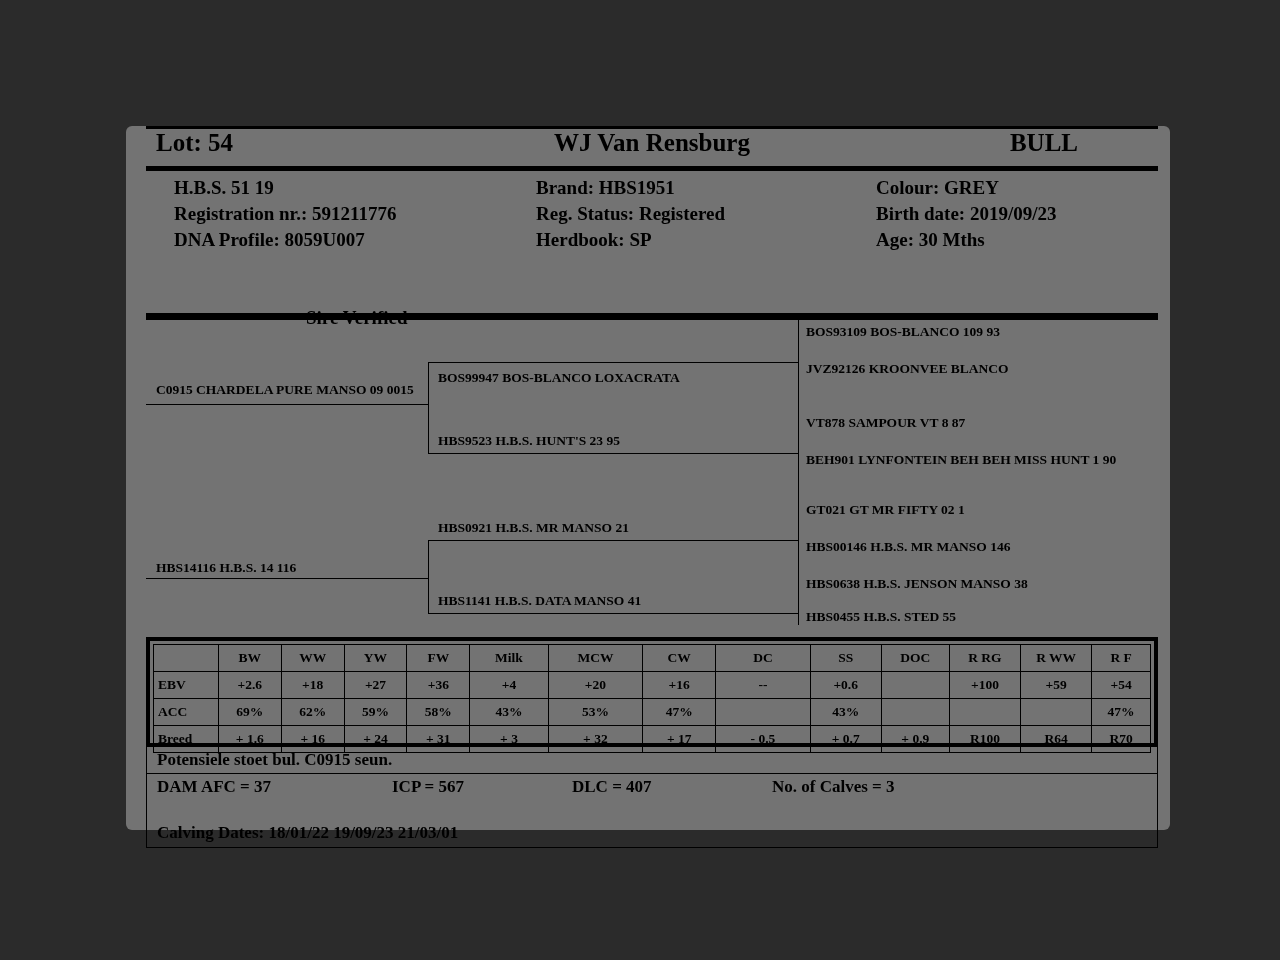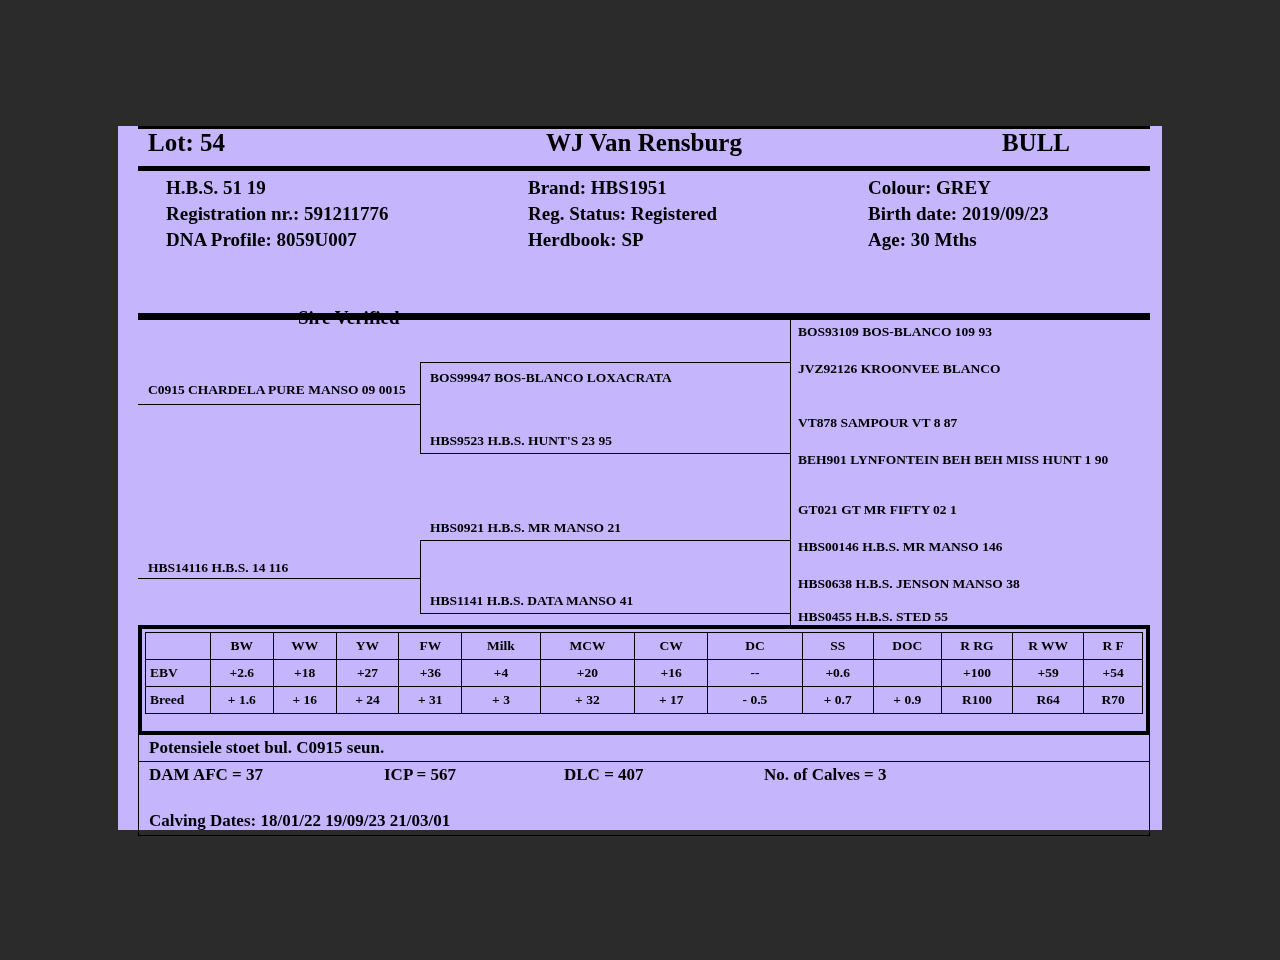--- a/index.html
+++ b/index.html
@@ -5,25 +5,26 @@
   html, body {
     margin: 0;
     padding: 0;
     background: #2b2b2b;
     width: 1280px;
     height: 960px;
     font-family: "Liberation Serif", serif;
   }
   #page {
     position: absolute;
-    left: 118px;
+    left: 126px;
     top: 126px;
     width: 1044px;
     height: 704px;
-    background: #c4b5fd;
+    background: #737373;
+    border-radius: 6px;
   }
   .sheet {
     position: absolute;
     left: 20px;
     top: 0px;
     width: 1012px;
     height: 690px;
   }
 
   
@@ -90,21 +91,21 @@
     font-size: 13.5px;
     font-weight: bold;
   }
   .ped .cell { position: absolute; white-space: normal; }
   .ped .vline { position: absolute; width: 0; border-left: 1.5px solid #000; }
   .ped .hline { position: absolute; height: 0; border-top: 1.5px solid #000; }
 
   
   .ebv-wrap {
     position: relative;
-    margin-top: 0;
+    margin-top: 12px;
     border: 4px solid #000;
     padding: 3px;
     height: 96px;
   }
   table.ebv {
     border-collapse: collapse;
     width: 100%;
     font-size: 13.5px;
     font-weight: bold;
     table-layout: fixed;
@@ -248,20 +249,36 @@
             <td>+20</td>
             <td>+16</td>
             <td>--</td>
             <td>+0.6</td>
             <td></td>
             <td>+100</td>
             <td>+59</td>
             <td>+54</td>
           </tr>
           <tr>
+            <td class="rowlab">ACC</td>
+            <td>69%</td>
+            <td>62%</td>
+            <td>59%</td>
+            <td>58%</td>
+            <td>43%</td>
+            <td>53%</td>
+            <td>47%</td>
+            <td></td>
+            <td>43%</td>
+            <td></td>
+            <td></td>
+            <td></td>
+            <td>47%</td>
+          </tr>
+          <tr>
             <td class="rowlab">Breed</td>
             <td>+ 1.6</td>
             <td>+ 16</td>
             <td>+ 24</td>
             <td>+ 31</td>
             <td>+ 3</td>
             <td>+ 32</td>
             <td>+ 17</td>
             <td>- 0.5</td>
             <td>+ 0.7</td>

